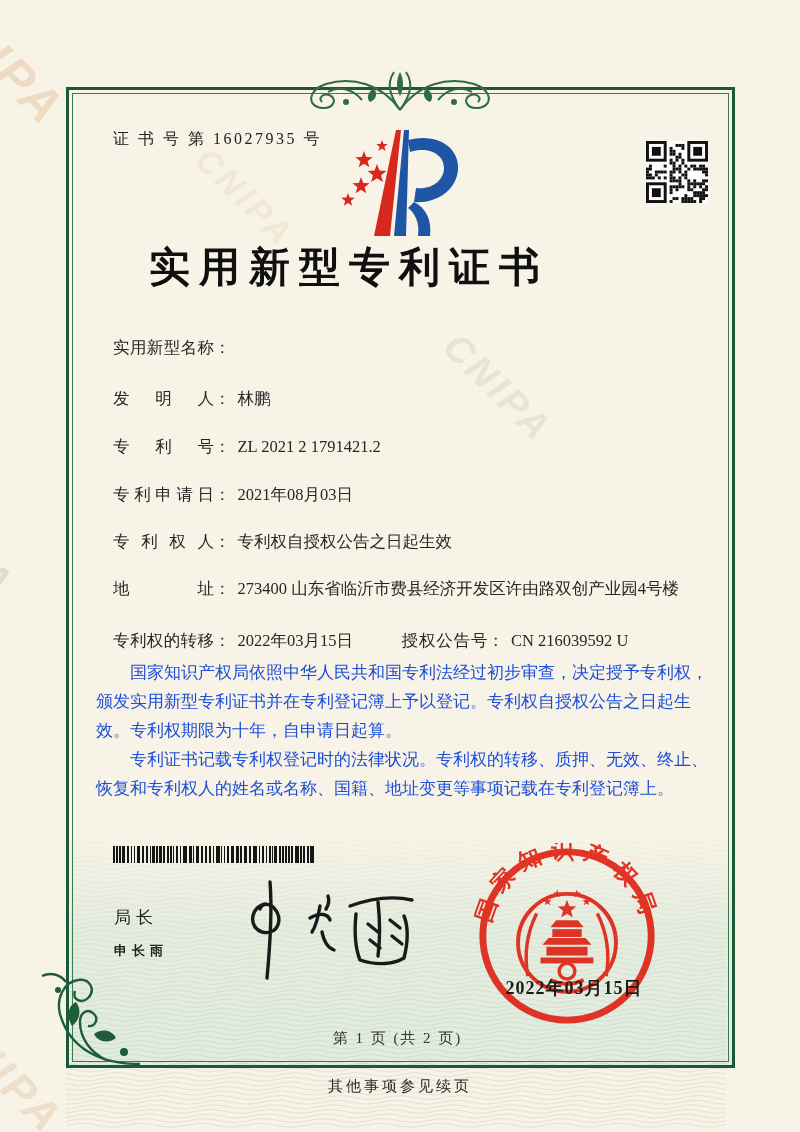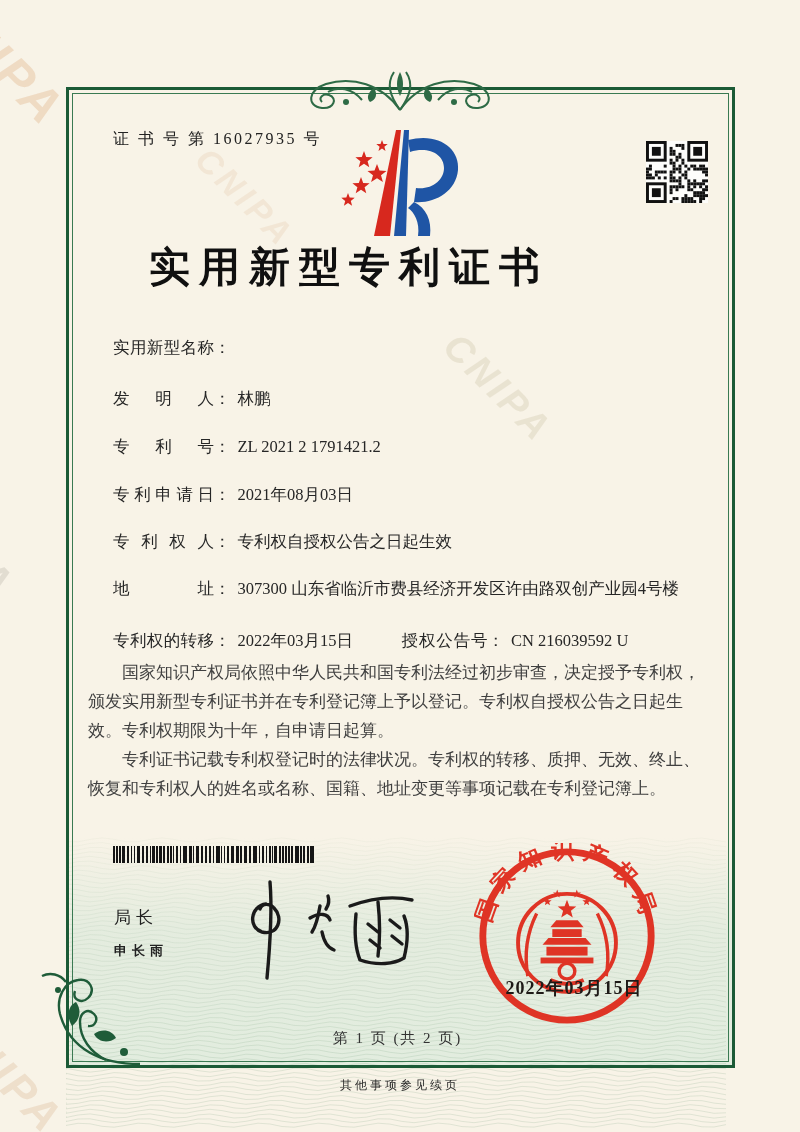--- a/index.html
+++ b/index.html
@@ -46,35 +46,35 @@
     font-size:41px; font-weight:bold; letter-spacing:9px; color:#101010; z-index:4;
   }
   
   .frow{position:absolute; left:113px; display:flex; font-size:16.5px; line-height:24px; color:#262626; z-index:4;}
   .flabel{display:inline-block; width:101px; text-align:justify; text-align-last:justify;}
   .fcolon{margin-right:7px;}
   .fvalue{max-width:478px;}
   .pair2{display:flex; margin-left:16px;}
   .pair2 .flabel{width:86px;}
   
-  .body-text{position:absolute; left:88px; top:658px; width:626px; z-index:4;
-    font-size:17px; line-height:29px; color:#404040; }
+  .body-text{position:absolute; left:96px; top:658px; width:626px; z-index:4;
+    font-size:17px; line-height:29px; color:#1d4ed8; }
   .body-text p{margin:0; text-indent:2em;}
   
   .barcode{position:absolute; left:113px; top:846px; z-index:4;}
   .sig-title{position:absolute; left:114px; top:906px; font-size:17px; letter-spacing:5px; color:#222; z-index:4;}
   .sig-name{position:absolute; left:114px; top:942px; font-size:13px; letter-spacing:5px; color:#222; z-index:4;font-weight:bold;}
   .signature{position:absolute; left:232px; top:876px; z-index:4;}
   .seal{position:absolute; left:474px; top:843px; z-index:4;}
   .seal-date{
     position:absolute; left:492px; top:976px; width:164px; text-align:center;
     font-size:18px; font-weight:bold; letter-spacing:1px; color:#1e1a17; z-index:5;
   }
   .page-info{position:absolute; left:66px; top:1029px; width:663px; text-align:center; font-size:15px; letter-spacing:2px; color:#333; z-index:4;}
-  .note{position:absolute; left:0; top:1077px; width:800px; text-align:center; font-size:12px; letter-spacing:3px; color:#2a2a2a; z-index:4;}
+  .note{position:absolute; left:0; top:1077px; width:800px; text-align:center; font-size:15px; letter-spacing:3px; color:#2a2a2a; z-index:4;}
 </style>
 </head>
 <body>
 
 <div class="page">
 
   <div class="tint"></div>
   <svg id="guilloche" width="668" height="300">
       <path d="M0,12.0 L0,13.6 L12,13.8 L24,11.4 L36,9.9 L48,11.3 L60,13.7 L72,13.7 L84,11.4 L96,9.9 L108,11.4 L120,13.7 L132,13.7 L144,11.3 L156,9.9 L168,11.4 L180,13.7 L192,13.6 L204,11.2 L216,9.9 L228,11.5 L240,13.8 L252,13.6 L264,11.2 L276,9.9 L288,11.6 L300,13.8 L312,13.6 L324,11.1 L336,9.9 L348,11.6 L360,13.9 L372,13.5 L384,11.1 L396,9.9 L408,11.7 L420,13.9 L432,13.5 L444,11.0 L456,9.9 L468,11.8 L480,13.9 L492,13.4 L504,10.9 L516,10.0 L528,11.8 L540,13.9 L552,13.4 L564,10.9 L576,10.0 L588,11.9 L600,14.0 L612,13.3 L624,10.8 L636,10.0 L648,12.0 L660,14.0" fill="none" stroke="rgba(90,140,100,0.06)" stroke-width="0.8"></path>
       <path d="M0,16.6 L0,18.6 L12,17.9 L24,15.4 L36,14.6 L48,16.6 L60,18.6 L72,17.8 L84,15.3 L96,14.6 L108,16.7 L120,18.6 L132,17.8 L144,15.3 L156,14.6 L168,16.7 L180,18.6 L192,17.7 L204,15.2 L216,14.7 L228,16.8 L240,18.7 L252,17.7 L264,15.2 L276,14.7 L288,16.9 L300,18.7 L312,17.6 L324,15.1 L336,14.7 L348,16.9 L360,18.7 L372,17.5 L384,15.1 L396,14.8 L408,17.0 L420,18.7 L432,17.5 L444,15.0 L456,14.8 L468,17.1 L480,18.7 L492,17.4 L504,15.0 L516,14.8 L528,17.1 L540,18.7 L552,17.3 L564,15.0 L576,14.9 L588,17.2 L600,18.7 L612,17.3 L624,14.9 L636,14.9 L648,17.3 L660,18.7" fill="none" stroke="rgba(90,140,100,0.06)" stroke-width="0.8"></path>
@@ -353,21 +353,21 @@
       <span class="fvalue">2021年08月03日</span>
   </div>
   <div class="frow" style="top:530px">
     <span class="flabel">专利权人</span>
       <span class="fcolon">：</span>
       <span class="fvalue">专利权自授权公告之日起生效</span>
   </div>
   <div class="frow" style="top:577px">
     <span class="flabel">地址</span>
       <span class="fcolon">：</span>
-      <span class="fvalue">307300 山东省临沂市费县经济开发区许由路双创产业园4号楼</span>
+      <span class="fvalue">273400 山东省临沂市费县经济开发区许由路双创产业园4号楼</span>
   </div>
   <div class="frow" style="top:629px">
     <span class="flabel">专利权的转移</span>
       <span class="fcolon">：</span>
       <span class="fvalue" style="width:148px">2022年03月15日</span>
     <span class="pair2">
       <span class="flabel">授权公告号</span>
         <span class="fcolon">：</span>
         <span class="fvalue">CN 216039592 U</span>
     </span>

